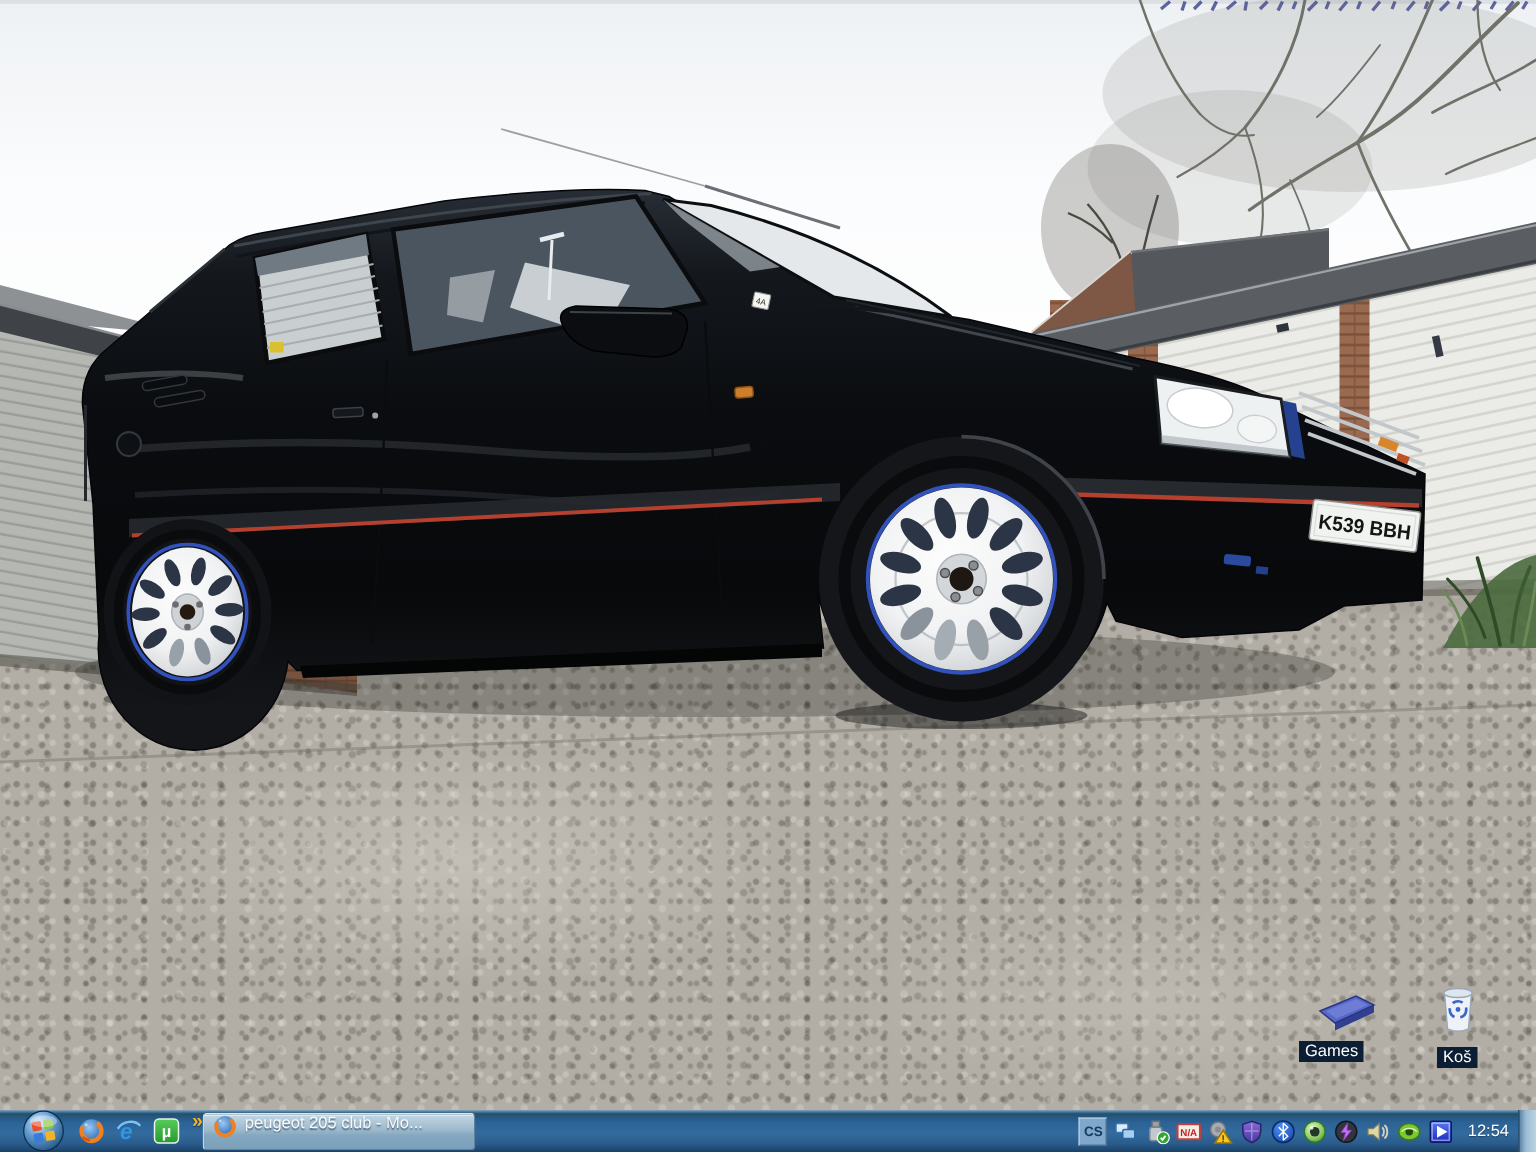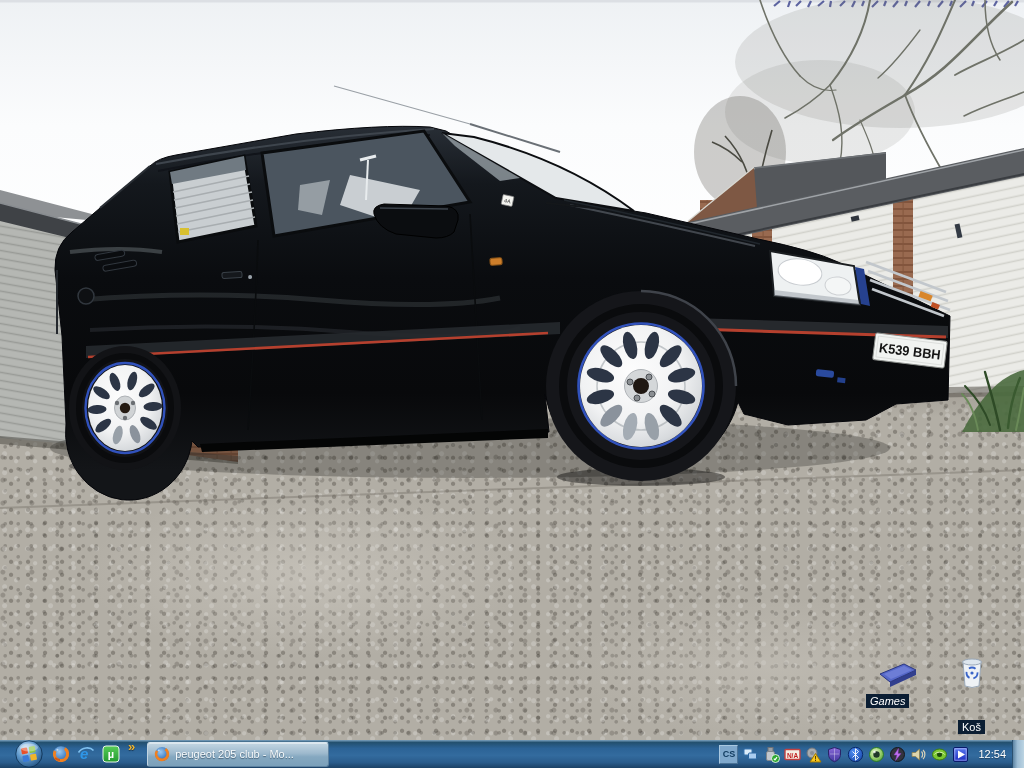--- a/index.html
+++ b/index.html
@@ -28,25 +28,25 @@
           padding:1px 4px;white-space:nowrap;}
   
   .taskbar{position:absolute;left:0;top:740px;width:1024px;height:28px;
     background:linear-gradient(180deg,#7da3c0 0%,#23506f 9%,#2c6396 30%,#336b9e 55%,#2a5c8c 80%,#1b4165 100%);
     display:flex;align-items:center;}
   .orb{width:28px;height:28px;margin-left:15px;flex:0 0 auto;}
   .ql{display:flex;align-items:center;gap:7px;margin-left:9px;}
   .qlicon{width:18px;height:18px;display:block;}
   .chev{color:#f0b42c;font-weight:bold;font-size:13px;line-height:10px;
         align-self:flex-start;margin:2px 0 0 8px;text-shadow:0 1px 1px rgba(0,0,0,.5);}
-  .taskbtn{margin-left:12px;width:168px;height:23px;border-radius:3px;
+  .taskbtn{width:168px;height:23px;border-radius:3px;
     background:linear-gradient(180deg,#c3d6e2 0%,#9db9cd 45%,#85a8c0 60%,#7ba0ba 100%);
     border:1px solid #5d82a0;border-top-color:#d9e6ef;border-left-color:#c2d5e2;
     box-shadow:inset 0 1px 0 rgba(255,255,255,.45);
-    display:flex;align-items:center;gap:5px;padding:0 6px;}
+    display:flex;align-items:flex-start;gap:5px;padding:0 6px;}
   .taskbtn span{color:#f6fafc;font-size:11px;white-space:nowrap;overflow:hidden;
     text-overflow:ellipsis;text-shadow:0 1px 1px rgba(20,40,60,.6);}
   .spacer{flex:1;}
   .tray{display:flex;align-items:center;gap:4px;}
   .csbox{width:17px;height:17px;background:#7fa8cc;border:1px solid #4a7296;
     border-top-color:#a9c8e0;border-left-color:#a9c8e0;color:#123c60;font-size:9px;
     font-weight:bold;display:flex;align-items:center;justify-content:center;}
   .ticon{width:17px;height:17px;display:block;}
   .clock{color:#ffffff;font-size:11px;margin:0 6px 0 5px;text-shadow:0 1px 1px rgba(0,0,0,.4);}
   .edge{width:11px;height:28px;flex:0 0 auto;
@@ -430,31 +430,31 @@
     </g>
   </svg>
 
   <div class="dicon" style="left:874px;top:658px;">
     <svg width="44" height="30" viewBox="0 0 44 30">
       <polygon points="16,24 42,12 42,17 16,29" fill="#323f8e"></polygon>
       <polygon points="6,16 30,6 42,12 16,24" fill="#5668c8" stroke="#2a3680"></polygon>
       <polygon points="10,16 30,8 38,12 17,21" fill="#6d7dd6"></polygon>
     </svg>
   </div>
-  <div class="dlabel" style="left:866px;top:694px;font-style:italic;">Games</div>
+  <div class="dlabel" style="left:866px;top:694px;">Games</div>
 
   <div class="dicon" style="left:957px;top:652px;">
     <svg width="30" height="38" viewBox="0 0 30 38">
       <path d="M6,10 L24,10 L22,34 Q15,37 8,34 Z" fill="#eef2f6" stroke="#9aa8b8"></path>
       <ellipse cx="15" cy="10" rx="9.5" ry="3" fill="#dde6ee" stroke="#9aa8b8"></ellipse>
       <circle cx="15" cy="21" r="5.5" fill="none" stroke="#3a64c8" stroke-width="1.8" stroke-dasharray="7 4"></circle>
       <circle cx="15" cy="21" r="1.6" fill="#3a64c8"></circle>
     </svg>
   </div>
-  <div class="dlabel" style="left:958px;top:720px;">Koš</div>
+  <div class="dlabel" style="left:958px;top:698px;">Koš</div>
 
   <div class="taskbar">
     <svg class="orb" viewBox="-14 -14 28 28">
       <circle r="13.2" fill="url(#orbG)" stroke="#0b2d4e" stroke-width=".8"></circle>
       <g transform="rotate(-10)">
         <rect x="-7" y="-7" width="6.2" height="6.2" rx="1" fill="#e8502a"></rect>
         <rect x="0.8" y="-7" width="6.2" height="6.2" rx="1" fill="#8ac43e"></rect>
         <rect x="-7" y="0.8" width="6.2" height="6.2" rx="1" fill="#3a7ad8"></rect>
         <rect x="0.8" y="0.8" width="6.2" height="6.2" rx="1" fill="#f0b52a"></rect>
       </g>

